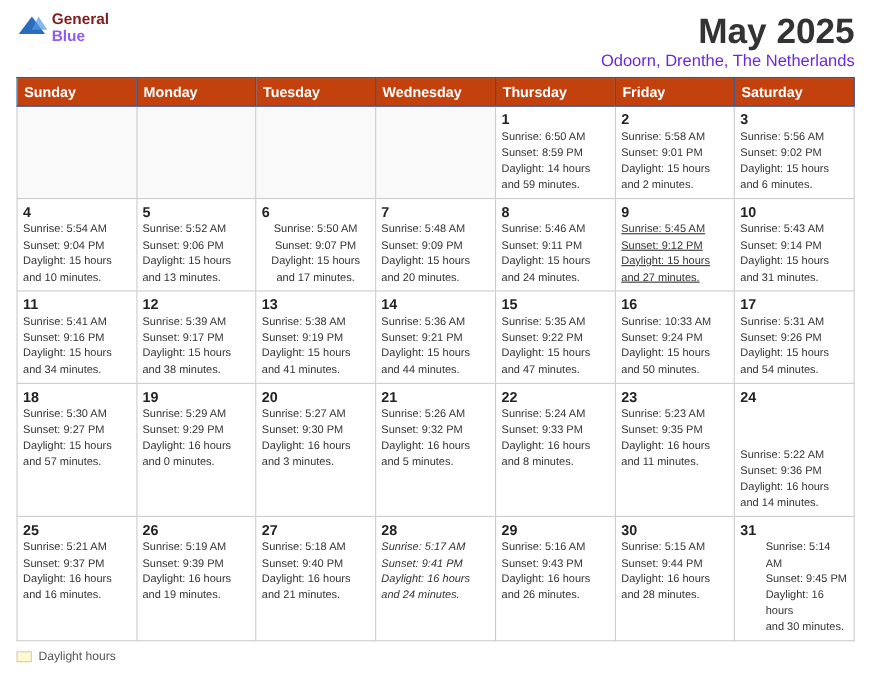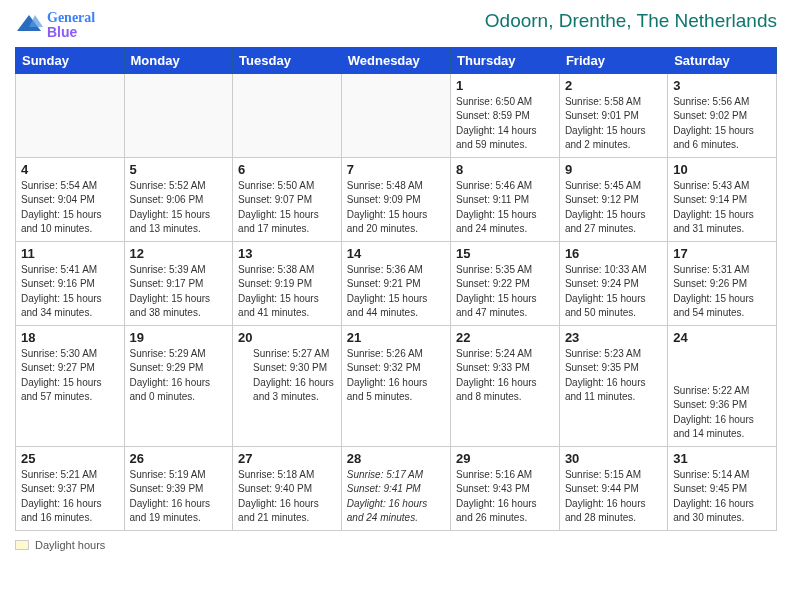--- a/index.html
+++ b/index.html
@@ -21,46 +21,46 @@
       align-items: center;
       gap: 0;
     }
     .logo-text {
       display: flex;
       flex-direction: column;
       font-size: 14px;
       font-weight: bold;
       line-height: 1.1;
     }
-    .logo-general { color: #3b82f6; font-family: Liberation Serif, serif; }
+    .logo-general { color: #7f1d1d; }
     .logo-blue { color: #8b5cf6; }
     .logo-icon {
       width: 28px;
       height: 28px;
       margin-right: 4px;
     }
     .title-block {
       text-align: right;
     }
     .main-title {
       font-size: 32px;
       font-weight: bold;
       color: #333;
     }
     .subtitle {
-      font-size: 19px;
-      color: #0f766e;
+      font-size: 15px;
+      color: #6d28d9;
     }
     .calendar {
       width: 100%;
       border-collapse: collapse;
       border: 1px solid #ccc;
     }
     .calendar th {
-      background: #1d4ed8;
+      background: #c2410c;
       color: #fff;
       text-align: left;
       padding: 5px 6px;
       font-size: 13px;
       border: 1px solid #1e5aa0;
     }
     .calendar td {
       vertical-align: top;
       border: 1px solid #ccc;
       padding: 4px 5px;
@@ -108,20 +108,21 @@
     <svg class="logo-icon" viewBox="0 0 28 28">
       <polygon points="14,4 26,20 2,20" fill="#2a6dbf"></polygon>
       <polygon points="20,4 28,16 14,16" fill="#5599e0" opacity="0.7"></polygon>
     </svg>
     <div class="logo-text">
       <span class="logo-general">General</span>
       <span class="logo-blue">Blue</span>
     </div>
   </div>
   <div class="title-block">
+    <div class="main-title">May 2025</div>
     <div class="subtitle">Odoorn, Drenthe, The Netherlands</div>
   </div>
 </div>
 
 <table class="calendar">
   <thead>
     <tr>
     <th>Sunday</th>
         <th>Monday</th>
         <th>Tuesday</th>
@@ -169,42 +170,42 @@
         </td>
         <td>
           <div class="day-num">5</div>
           <div class="day-info" style="white-space: pre-line;">Sunrise: 5:52 AM
 Sunset: 9:06 PM
 Daylight: 15 hours
 and 13 minutes.</div>
         </td>
         <td>
           <div class="day-num">6</div>
-          <div class="day-info" style="white-space: pre-line;">Sunrise: 5:50 AM
+          <div class="day-info" style="white-space: pre-line; text-align: center;">Sunrise: 5:50 AM
 Sunset: 9:07 PM
 Daylight: 15 hours
 and 17 minutes.</div>
         </td>
         <td>
           <div class="day-num">7</div>
           <div class="day-info" style="white-space: pre-line;">Sunrise: 5:48 AM
 Sunset: 9:09 PM
 Daylight: 15 hours
 and 20 minutes.</div>
         </td>
         <td>
           <div class="day-num">8</div>
           <div class="day-info" style="white-space: pre-line;">Sunrise: 5:46 AM
 Sunset: 9:11 PM
 Daylight: 15 hours
 and 24 minutes.</div>
         </td>
         <td>
           <div class="day-num">9</div>
-          <div class="day-info" style="white-space: pre-line;">Sunrise: 5:45 AM
+          <div class="day-info" style="white-space: pre-line; text-decoration: underline;">Sunrise: 5:45 AM
 Sunset: 9:12 PM
 Daylight: 15 hours
 and 27 minutes.</div>
         </td>
         <td>
           <div class="day-num">10</div>
           <div class="day-info" style="white-space: pre-line;">Sunrise: 5:43 AM
 Sunset: 9:14 PM
 Daylight: 15 hours
 and 31 minutes.</div>
@@ -271,21 +272,21 @@
         </td>
         <td>
           <div class="day-num">19</div>
           <div class="day-info" style="white-space: pre-line;">Sunrise: 5:29 AM
 Sunset: 9:29 PM
 Daylight: 16 hours
 and 0 minutes.</div>
         </td>
         <td>
           <div class="day-num">20</div>
-          <div class="day-info" style="white-space: pre-line; margin-left: 15px;">Sunrise: 5:27 AM
+          <div class="day-info" style="white-space: pre-line;">Sunrise: 5:27 AM
 Sunset: 9:30 PM
 Daylight: 16 hours
 and 3 minutes.</div>
         </td>
         <td>
           <div class="day-num">21</div>
           <div class="day-info" style="white-space: pre-line;">Sunrise: 5:26 AM
 Sunset: 9:32 PM
 Daylight: 16 hours
 and 5 minutes.</div>
@@ -350,21 +351,21 @@
         </td>
         <td>
           <div class="day-num">30</div>
           <div class="day-info" style="white-space: pre-line;">Sunrise: 5:15 AM
 Sunset: 9:44 PM
 Daylight: 16 hours
 and 28 minutes.</div>
         </td>
         <td>
           <div class="day-num">31</div>
-          <div class="day-info" style="white-space: pre-line;">Sunrise: 5:14 AM
+          <div class="day-info" style="white-space: pre-line; margin-left: 23px;">Sunrise: 5:14 AM
 Sunset: 9:45 PM
 Daylight: 16 hours
 and 30 minutes.</div>
         </td>
       </tr>
     </tbody>
 </table>
 
 <div class="footer">
   <span class="daylight-box"></span>

